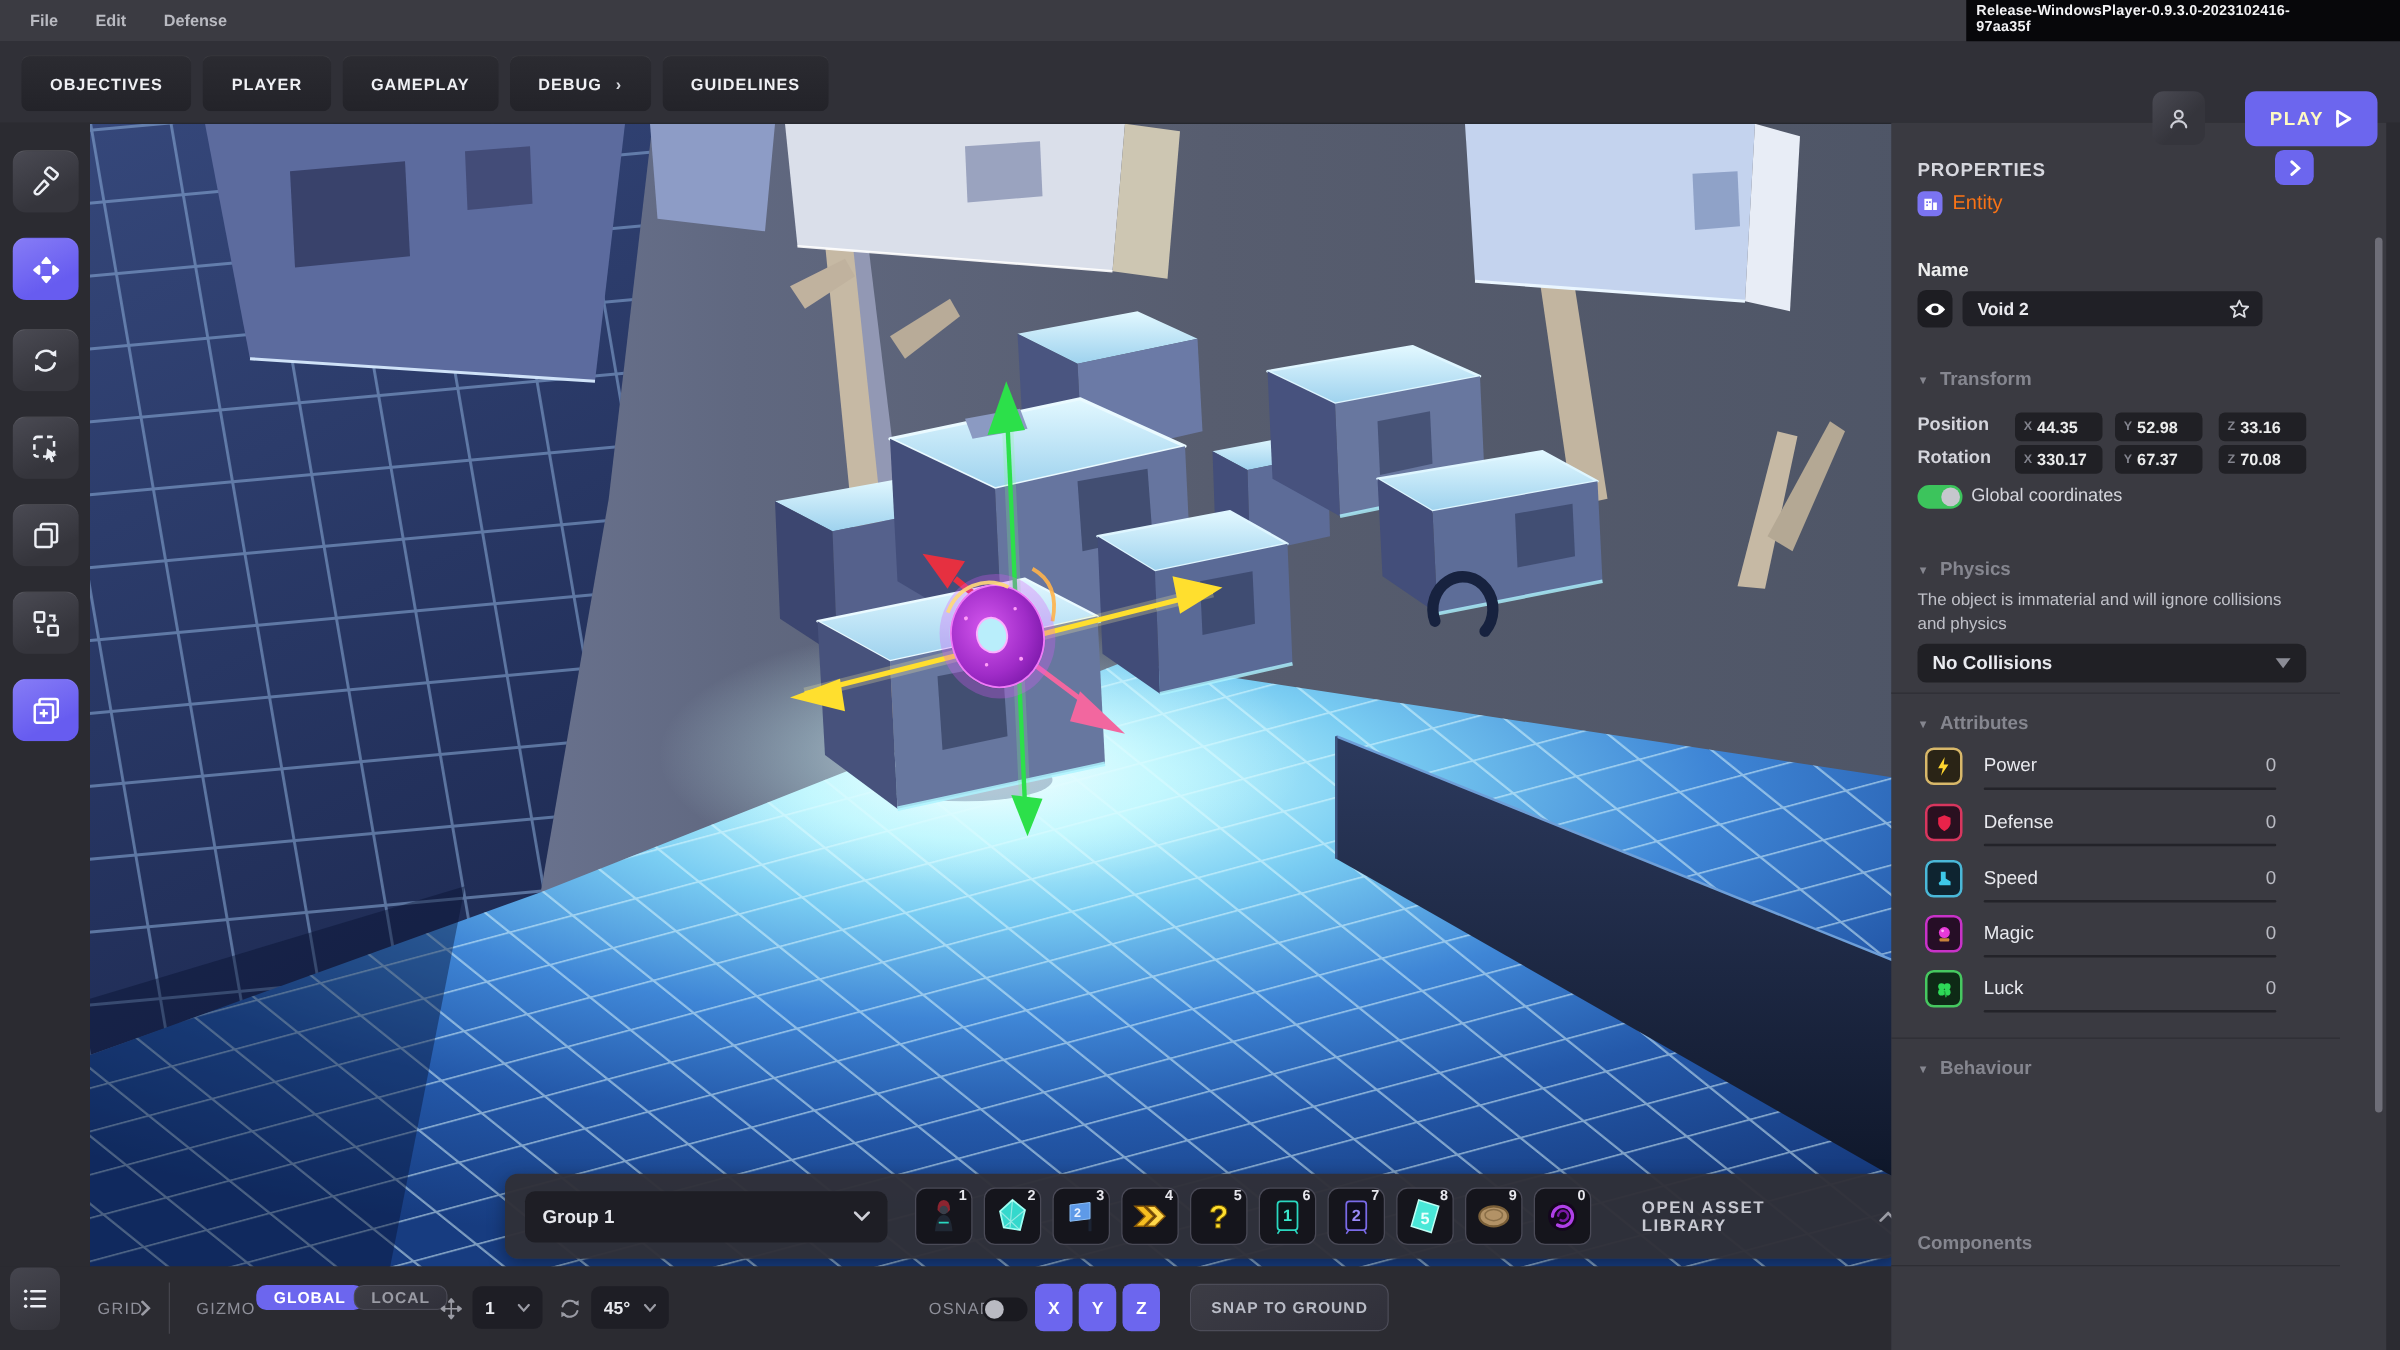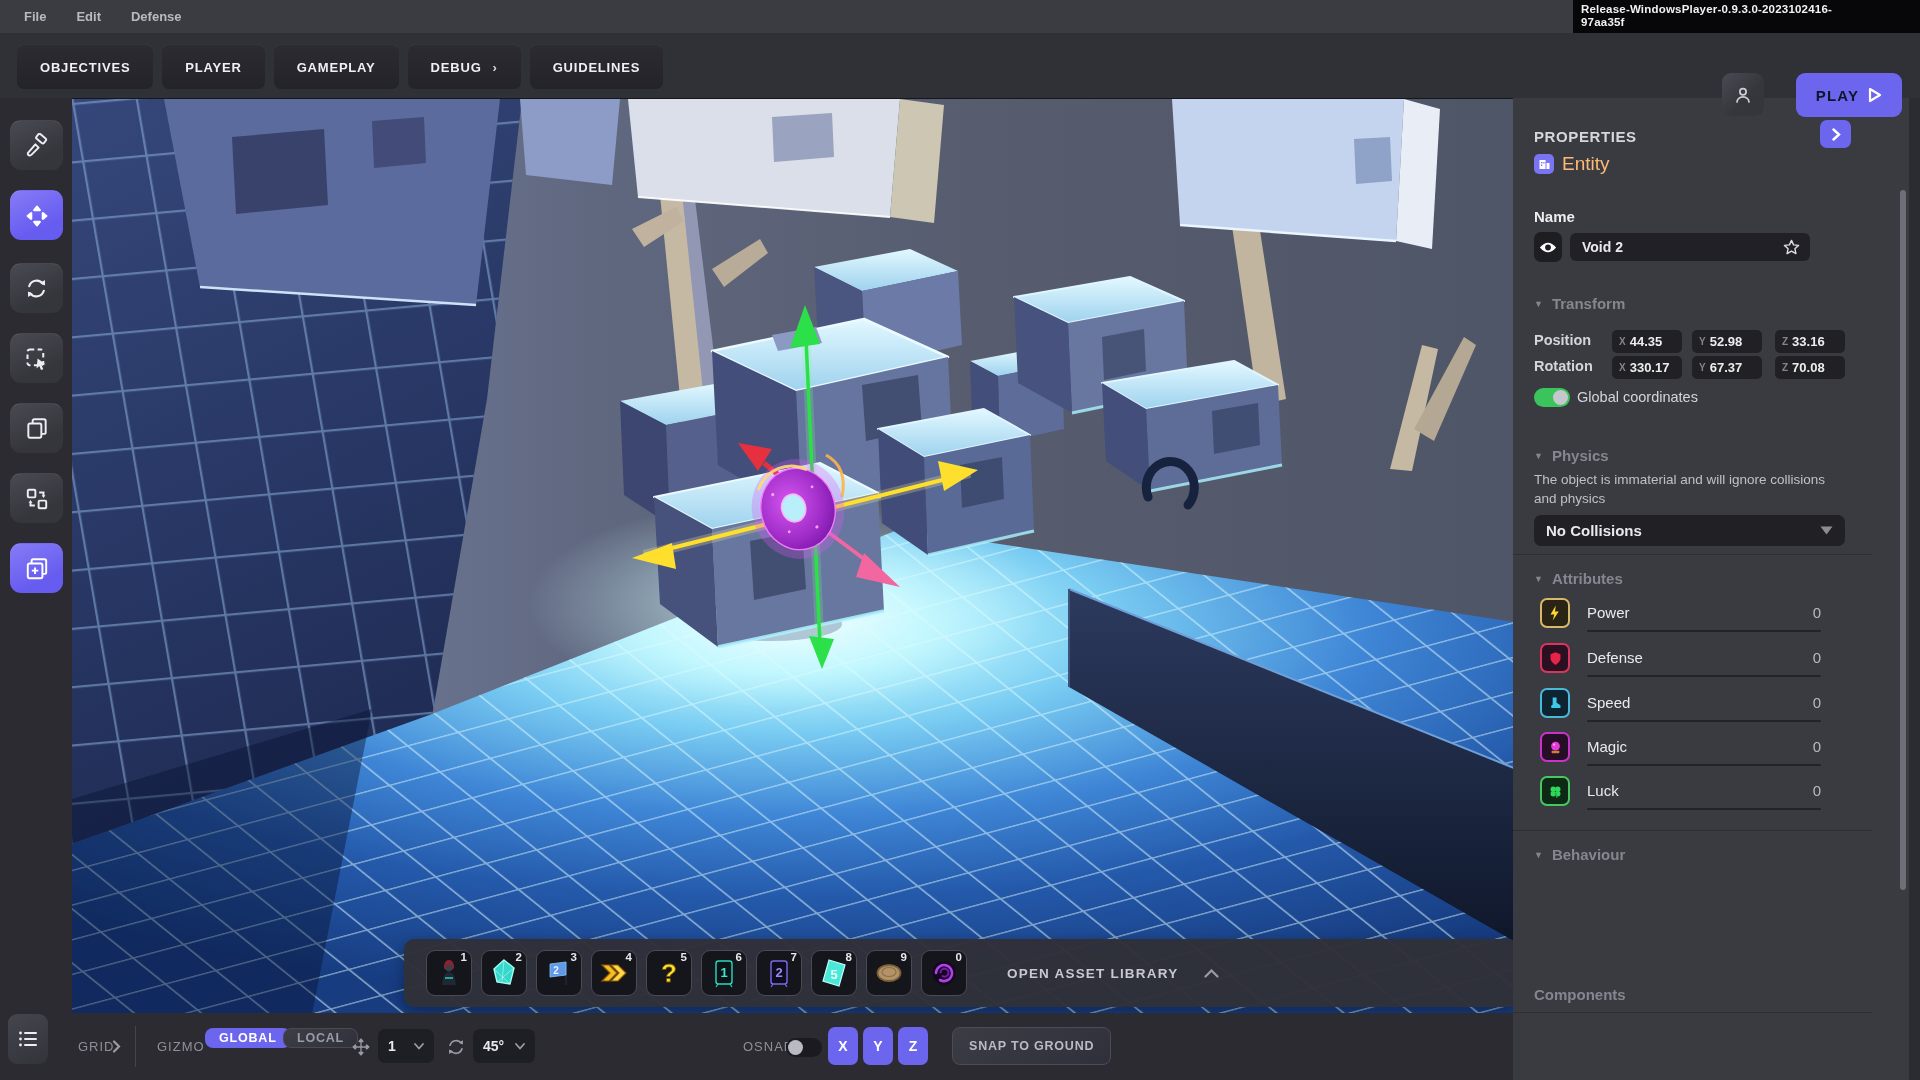--- a/index.html
+++ b/index.html
@@ -19,21 +19,21 @@
   .tab-bar{top:33px;left:0;width:1920px;height:65px;background:#303037;z-index:29;}
   .tabs{position:absolute;left:17px;top:11px;display:flex;gap:9px;}
   .tab{height:44px;display:flex;align-items:center;padding:0 23px;border-radius:7px;
        background:linear-gradient(180deg,#2b2b31,#232329);border-top:1px solid rgba(255,255,255,.08);
        font-size:13px;font-weight:bold;letter-spacing:.8px;color:#eff0f4;cursor:pointer;}
   .tab .chev{margin-left:11px;font-size:13px;color:#d8d9de;}
   .person-btn{top:40px;right:156px;width:42px;height:43px;border-radius:9px;
        background:linear-gradient(135deg,#4a4a53 0%,#35353c 60%);display:flex;align-items:center;justify-content:center;cursor:pointer;}
   .play-btn{top:40px;right:18px;width:106px;height:44px;border-radius:9px;background:var(--accent,#6c66ee);
        display:flex;align-items:center;justify-content:center;gap:9px;cursor:pointer;
-       font-size:15px;font-weight:bold;letter-spacing:1.2px;color:#0f172a;margin-left:36px;}
+       font-size:15px;font-weight:bold;letter-spacing:1.2px;color:#fef9c3;margin-left:36px;}
 
   
   .left-toolbar{top:98px;left:0;width:72px;height:982px;background:#2b2b31;z-index:25;}
   .tool-btn{left:10px;width:53px;height:50px;border-radius:11px;
        background:linear-gradient(155deg,#4a4a53 0%,#35353c 70%);
        border-top:1px solid rgba(255,255,255,.09);box-sizing:border-box;
        display:flex;align-items:center;justify-content:center;cursor:pointer;}
   .tool-btn.active{background:linear-gradient(155deg,#867cf6 0%,#675cf0 70%);}
   .list-btn{left:8px;top:915px;width:40px;height:50px;border-radius:9px;
        background:linear-gradient(155deg,#45454e,#33333a);display:flex;align-items:center;justify-content:center;cursor:pointer;}
@@ -77,21 +77,21 @@
   .toggle.on{background:var(--toggle-on,#3cc45c);}
   .toggle.on .knob{left:auto;right:2px;background:#c6c7cd;}
 
   
   .props{top:98px;left:1513px;width:396px;height:982px;background:#3a3a41;z-index:28;}
   .props .title{left:21px;top:30px;font-size:15px;font-weight:bold;letter-spacing:.6px;color:#d6d7de;}
   .collapse-btn{left:307px;top:22px;width:31px;height:28px;border-radius:7px;background:var(--accent,#6c66ee);
        display:flex;align-items:center;justify-content:center;cursor:pointer;}
   .entity-row{left:21px;top:55px;display:flex;align-items:center;gap:8px;}
   .entity-icon{width:20px;height:20px;border-radius:5px;background:#7b74f2;display:flex;align-items:center;justify-content:center;}
-  .entity-label{font-size:19px;color:#fdba74;}
+  .entity-label{font-size:16px;color:#f97316;}
   .sec-header{font-size:15px;font-weight:bold;color:#85868f;display:flex;align-items:center;gap:9px;}
   .sec-header .tri{font-size:9px;color:#85868f;}
   .field-label{left:21px;top:110px;font-size:15px;font-weight:bold;color:#eceded;}
   .eye-btn{left:21px;top:134px;width:28px;height:30px;border-radius:7px;background:#1d1d22;
        display:flex;align-items:center;justify-content:center;cursor:pointer;}
   .name-input{left:57px;top:135px;width:240px;height:28px;background:#202026;border-radius:6px;
        display:flex;align-items:center;justify-content:space-between;padding:0 10px 0 12px;box-sizing:border-box;cursor:text;}
   .name-input span{font-size:14px;font-weight:bold;color:#e9e9ee;}
   .vec-label{font-size:14.5px;font-weight:bold;color:#d4d5dc;}
   .vec-box{width:70px;height:23px;background:#202025;border-radius:5px;display:flex;align-items:center;
@@ -398,20 +398,26 @@
         <path d="M692,382 a37,41 0 0 1 52,-8" stroke="#ffd978" stroke-width="3" fill="none" opacity="0.9"></path>
         <circle cx="705" cy="390" r="1.6" fill="#ff9df8"></circle>
           <circle cx="740" cy="432" r="1.6" fill="#ff9df8"></circle>
         <circle cx="712" cy="430" r="1.4" fill="#ff9df8"></circle>
           <circle cx="745" cy="392" r="1.4" fill="#ff9df8"></circle>
       </g>
     </g>
   </svg>
 
   <div class="abs asset-bar">
+    <div class="group-select">
+      <span>Group 1</span>
+      <svg width="13" height="8" viewBox="0 0 13 8">
+        <polyline points="1,1 6.5,6.5 12,1" fill="none" stroke="#cfd0d8" stroke-width="2" stroke-linecap="round"></polyline>
+      </svg>
+    </div>
     <div class="slots">
       <div class="slot">
         <svg width="34" height="34" viewBox="0 0 34 34">
           <path d="M12,12 q0,-8 5,-8 q5,0 5,8 l-2,2 h-6 Z" fill="#8c2430"></path>
           <circle cx="17" cy="12" r="3.4" fill="#3a3f4a"></circle>
           <path d="M10,29 q1,-13 7,-13 q6,0 7,13 Z" fill="#202834"></path>
           <path d="M13,22 h8" stroke="#2ad8c0" stroke-width="1.4"></path>
         </svg>
         <span class="badge">1</span>
       </div>

